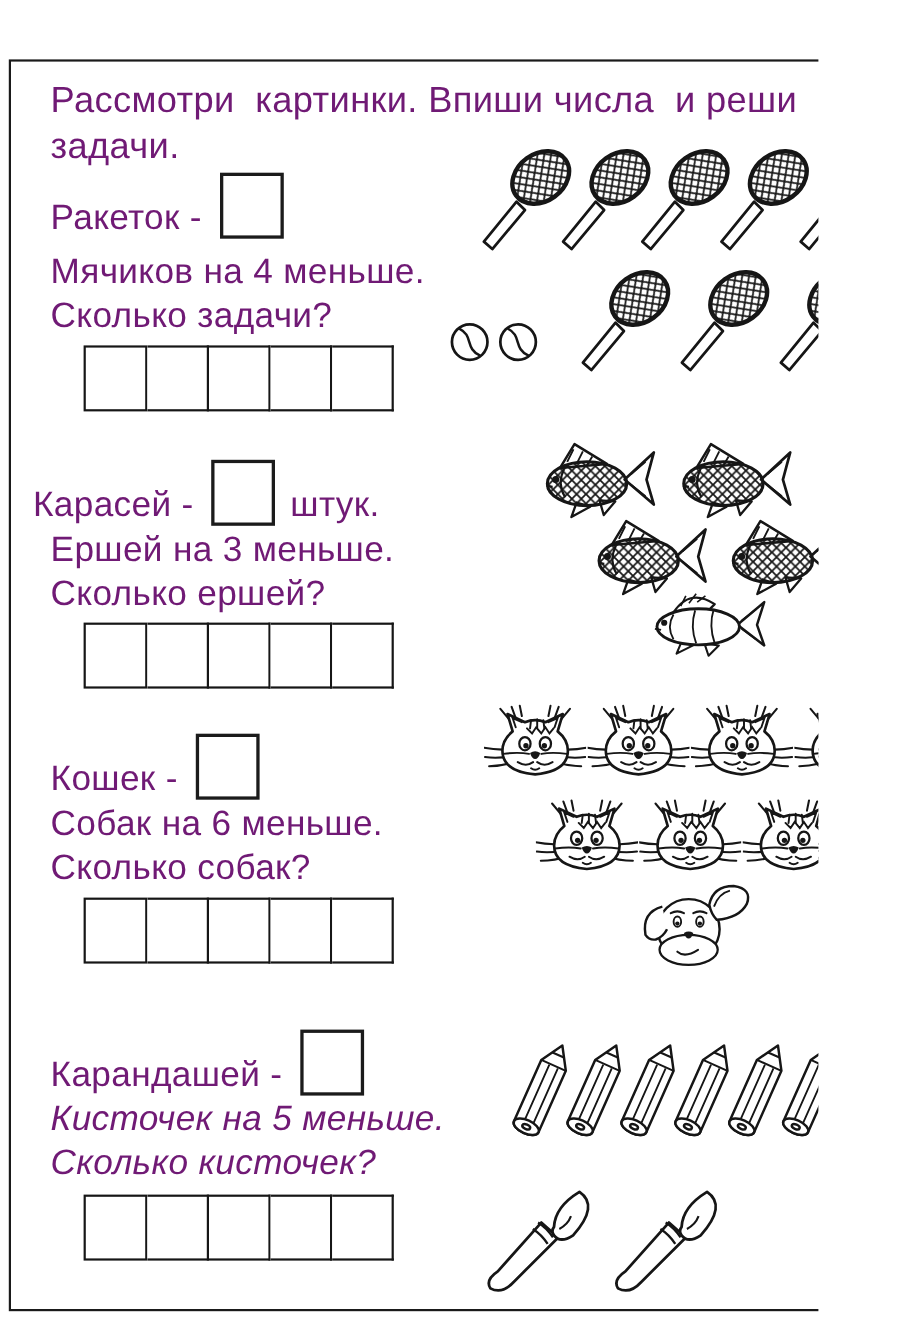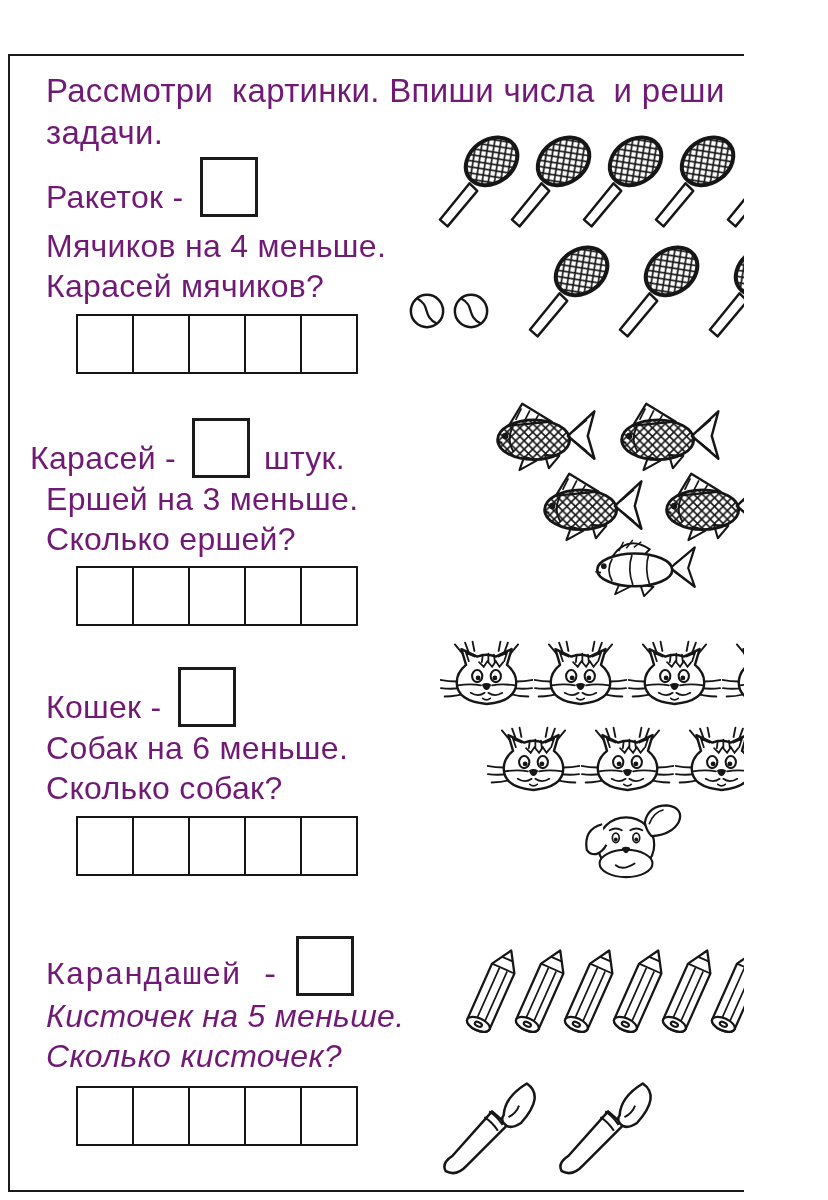--- a/index.html
+++ b/index.html
@@ -141,21 +141,21 @@
     </div>
 
     
     <section>
       <div class="line1" style="left:36px;top:101px;">
         <span class="lbl">Ракеток -</span>
         <div class="inbox"></div>
       </div>
       <div class="plines" style="top:170px;">
         <div>Мячиков на 4 меньше.</div>
-        <div>Карасей мячиков?</div>
+        <div>Сколько задачи?</div>
       </div>
       <div class="cells" style="left:66px;top:258px;">
           <div class="cell"></div>
           <div class="cell"></div>
           <div class="cell"></div>
           <div class="cell"></div>
           <div class="cell"></div>
         </div>
       <div class="grp ov-r" style="left:428px;top:72px;">
           <svg class="pic pic-racket">
@@ -280,21 +280,21 @@
         </div>
       <div class="grp" style="left:558px;top:744px;">
           <svg class="pic pic-dog">
             <use href="#sym-dog"></use>
           </svg>
         </div>
     </section>
 
     
     <section>
-      <div class="line1" style="left:36px;top:880px;font-family:Liberation Mono, monospace;">
+      <div class="line1" style="left:36px;top:880px;">
         <span class="lbl">Карандашей -</span>
         <div class="inbox"></div>
       </div>
       <div class="plines" style="top:940px;font-style:italic;">
         <div>Кисточек на 5 меньше.</div>
         <div>Сколько кисточек?</div>
       </div>
       <div class="cells" style="left:66px;top:1030px;">
           <div class="cell"></div>
           <div class="cell"></div>

